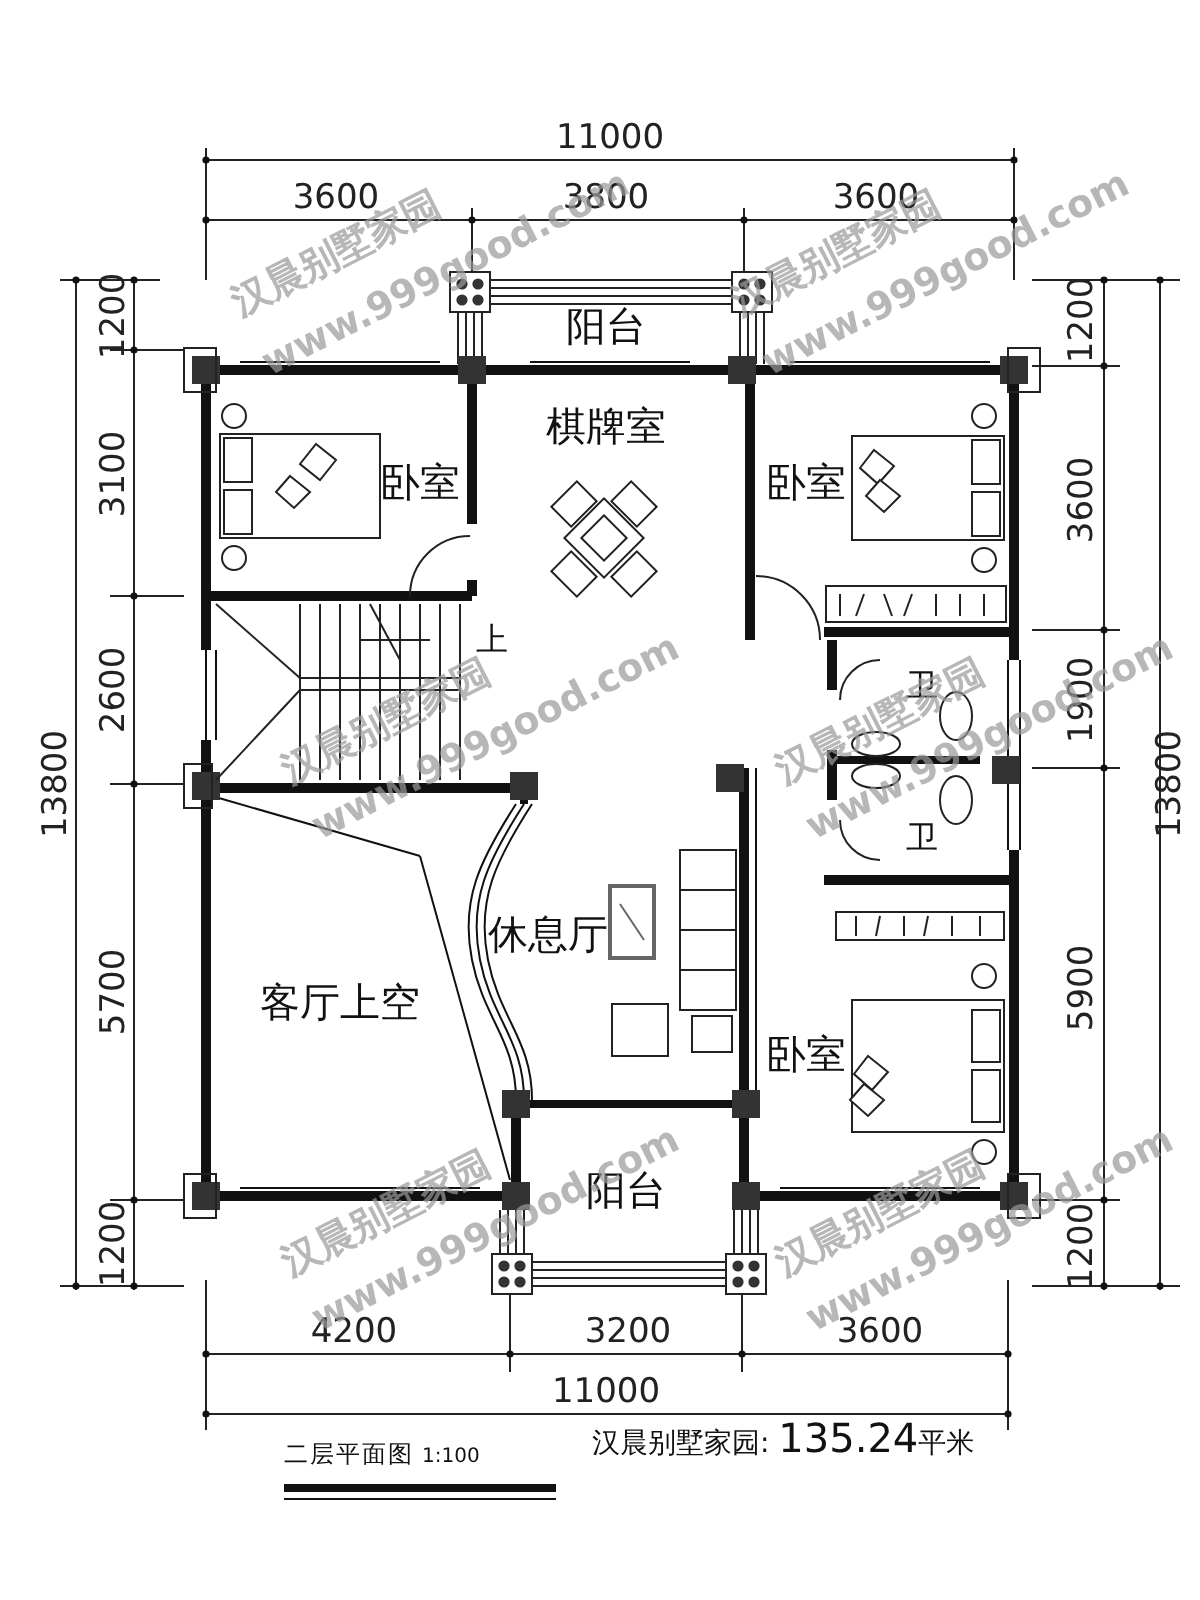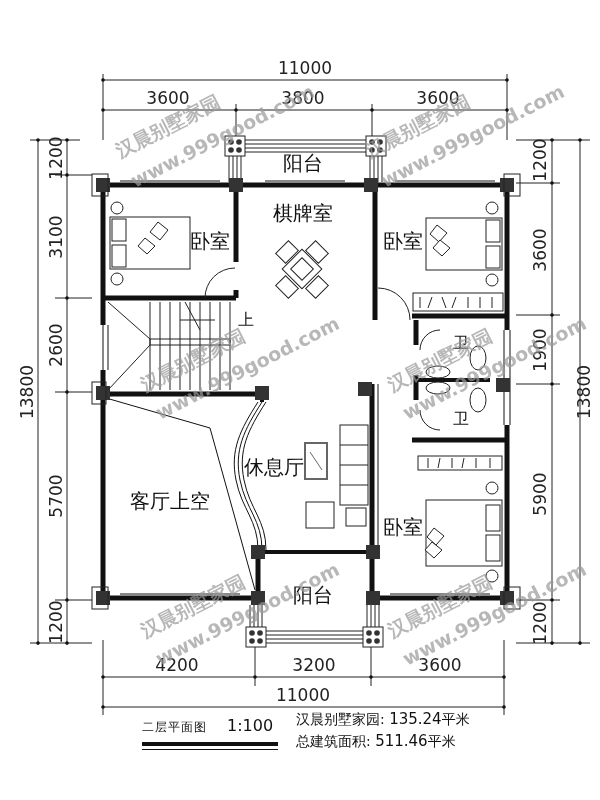--- a/index.html
+++ b/index.html
@@ -7,25 +7,25 @@
          font-family: "DejaVu Sans", sans-serif; }
   #plan { position: absolute; left: 0; top: 0; width: 600px; height: 800px; }
   .dim { font-family: "DejaVu Sans", sans-serif; font-size: 17px; fill: #222; }
   .dimv { font-family: "DejaVu Sans", sans-serif; font-size: 17px; fill: #222; }
   .room { font-family: "DejaVu Sans", sans-serif; font-size: 20px; fill: #111; }
   .room-sm { font-family: "DejaVu Sans", sans-serif; font-size: 16px; fill: #111; }
   .wm { font-family: "DejaVu Sans", sans-serif; font-size: 19px; fill: #9a9a9a; opacity: 0.7; font-weight: bold; }
   .wm2 { font-family: "DejaVu Sans", sans-serif; font-size: 19px; fill: #9a9a9a; opacity: 0.7; font-weight: bold; }
   .title-block { position: absolute; left: 142px; top: 716px; }
   .title-text { font-family: "DejaVu Sans", sans-serif; font-size: 12px; color: #111; letter-spacing: 1px; }
-  .scale-text { font-family: "DejaVu Sans", sans-serif; font-size: 16px; color: #111; margin-left: 20px; }
+  .scale-text { font-family: "DejaVu Sans", sans-serif; font-size: 10px; color: #111; margin-left: 4px; }
   .title-line1 { position: absolute; left: 142px; top: 742px; width: 136px; height: 4px; background: #111; }
   .title-line2 { position: absolute; left: 142px; top: 749px; width: 136px; height: 1px; background: #111; }
   .area-block { position: absolute; left: 296px; top: 708px; font-family: "DejaVu Sans", sans-serif; font-size: 14px; color: #111; line-height: 22px; }
-  .area-block .num { font-size: 15px; }
+  .area-block .num { font-size: 20px; }
 </style>
 </head>
 <body>
 
 <svg id="plan" viewBox="0 0 600 800" xmlns="http://www.w3.org/2000/svg">
 
   <g stroke="#222" stroke-width="1" fill="none">
     <line x1="103" y1="80" x2="507" y2="80"></line>
     <line x1="103" y1="110" x2="507" y2="110"></line>
     <line x1="103" y1="74" x2="103" y2="140"></line>
@@ -385,17 +385,13 @@
   <span class="title-text">二层平面图</span><span class="scale-text">1:100</span>
 </div>
 <div class="title-line1"></div>
 <div class="title-line2"></div>
 
 <div class="area-block">
   <div>
     <span>汉晨别墅家园:</span>
     <span class="num">135.24</span><span>平米</span>
   </div>
-  <div>
-    <span>总建筑面积:</span>
-    <span class="num">511.46</span><span>平米</span>
-  </div>
 </div>
 
 </body></html>

